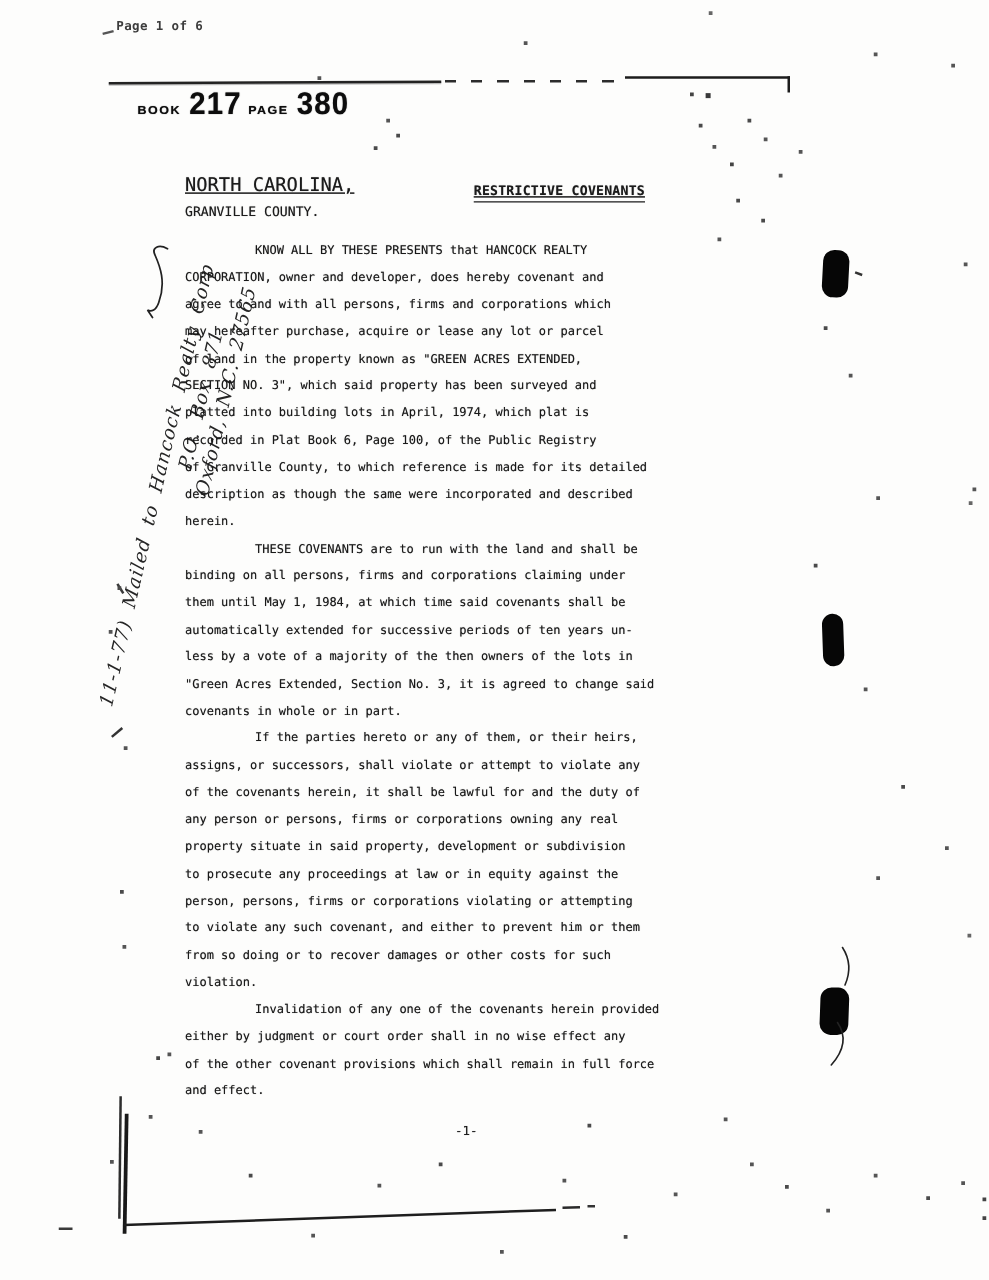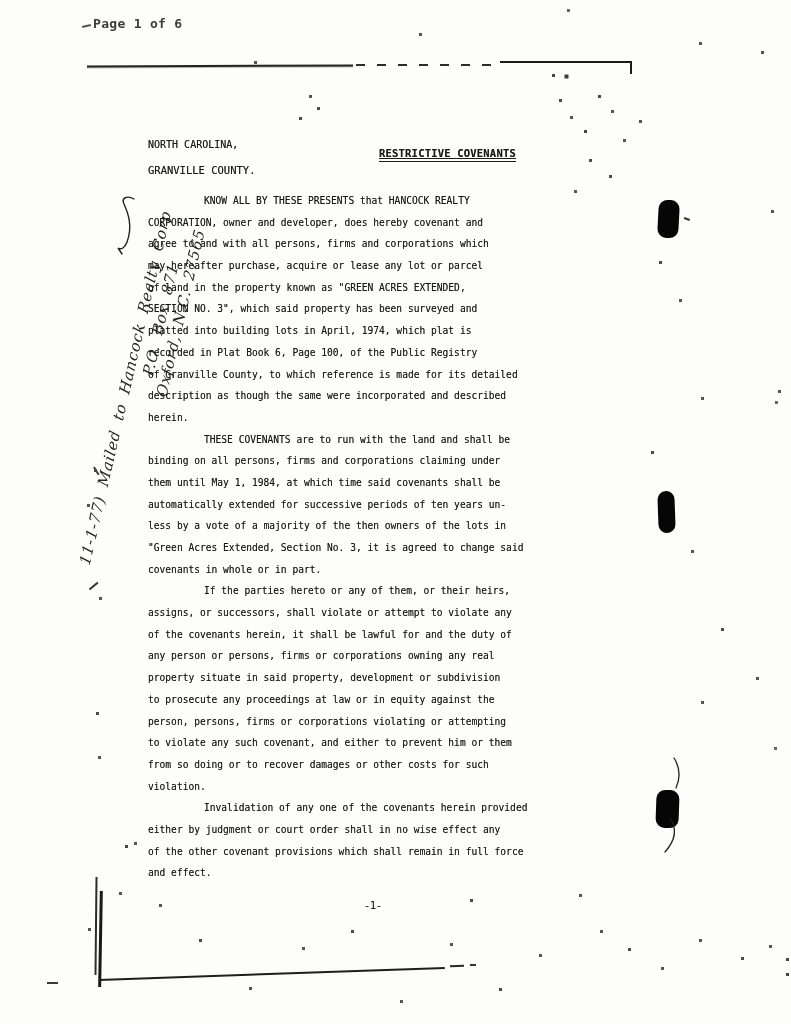--- a/index.html
+++ b/index.html
@@ -1,40 +1,40 @@
 <!DOCTYPE html>
 <html><head>
 <meta charset="utf-8">
 <style>
   html,body{margin:0;padding:0;background:#ffffff;}
   .page{
     position:relative;width:791px;height:1024px;background:#fdfdfc;overflow:hidden;
     font-family:"DejaVu Sans Mono",monospace;color:#1b1b1b;
   }
   
-  .corner{position:absolute;left:93px;top:16px;font-size:13px;font-weight:bold;
+  .corner{position:absolute;left:93px;top:16px;font-size:10px;font-weight:bold;
     color:#3c3c3c;letter-spacing:.3px;}
   .corner-dash{position:absolute;left:82px;top:25px;width:9px;height:2px;background:#555;
     transform:rotate(-14deg);}
   
   .rule1{position:absolute;left:87px;top:65px;width:266px;height:2px;background:#232323;
     transform:rotate(-.25deg);box-shadow:0 1px 0 rgba(35,35,35,.30);}
   .rule2{position:absolute;left:356px;top:64px;width:138px;height:2px;
     background:repeating-linear-gradient(90deg,#2c2c2c 0 9px,transparent 9px 21px);}
   .rule3{position:absolute;left:500px;top:61px;width:132px;height:2px;background:#1c1c1c;}
   .rule3-tick{position:absolute;left:630px;top:61px;width:2px;height:13px;background:#1c1c1c;}
   
   .stamp{position:absolute;left:110px;top:69px;display:flex;align-items:flex-end;
     font-family:"Liberation Sans",sans-serif;font-weight:bold;color:#0d0d0d;
     text-shadow:0 0 .8px rgba(10,10,10,.7);}
   .stamp .sm{font-size:10px;letter-spacing:1.2px;padding:0 5px 4px 0;transform:scaleY(.92);}
   .stamp .lg{font-size:25px;letter-spacing:1px;transform:scaleX(.94);padding-right:4px;}
   
-  .state{position:absolute;left:148px;top:139px;font-size:10px;
-    text-shadow:0 0 .6px rgba(25,25,25,.6);}
+  .state{position:absolute;left:148px;top:139px;font-size:15px;
+    text-shadow:0 0 .6px rgba(25,25,25,.6);text-decoration:underline;}
   .county{position:absolute;left:148px;top:164px;font-size:10.5px;
     text-shadow:0 0 .6px rgba(25,25,25,.6);text-align:center;}
   .doc-title{position:absolute;left:379px;top:147px;font-size:10.5px;font-weight:bold;
     letter-spacing:.2px;border-bottom:1.6px solid #1b1b1b;padding-bottom:2px;
     text-shadow:0 0 .6px rgba(25,25,25,.6);text-decoration:underline;}
   
   .body-text{position:absolute;left:148px;top:190px;font-size:9.6px;line-height:21.7px;
     white-space:pre;color:#181818;text-shadow:0 0 .6px rgba(25,25,25,.55);}
   .body-text .line{height:21.7px;}
   .body-text .line.indent{padding-left:56px;}
@@ -102,20 +102,26 @@
 <div class="page">
 
   <div class="corner-dash"></div>
   <div class="corner">Page 1 of 6</div>
 
   <div class="rule1"></div>
   <div class="rule2"></div>
   <div class="rule3"></div>
   <div class="rule3-tick"></div>
 
+  <div class="stamp">
+    <span class="sm">BOOK</span>
+    <span class="lg">217</span>
+    <span class="sm">PAGE</span>
+    <span class="lg">380</span>
+  </div>
 
   <div class="state">NORTH CAROLINA,</div>
   <div class="county">GRANVILLE COUNTY.</div>
   <div class="doc-title">RESTRICTIVE COVENANTS</div>
 
   <div class="hand"><div class="hl0">11-1-77) Mailed to Hancock Realty Corp</div><div class="hl1">P.O. Box 871</div><div class="hl2">Oxford, N.C. 27565</div></div>
 
   <svg class="scribble" width="42" height="62" viewBox="0 0 42 62">
     <path d="M30,4 c-7,-4 -13,-1 -10,5 c4,9 9,22 3,38 c-2,6 -6,8 -9,6 l4,6" fill="none" stroke="#222" stroke-width="1.4" stroke-linecap="round"></path>
   </svg>

